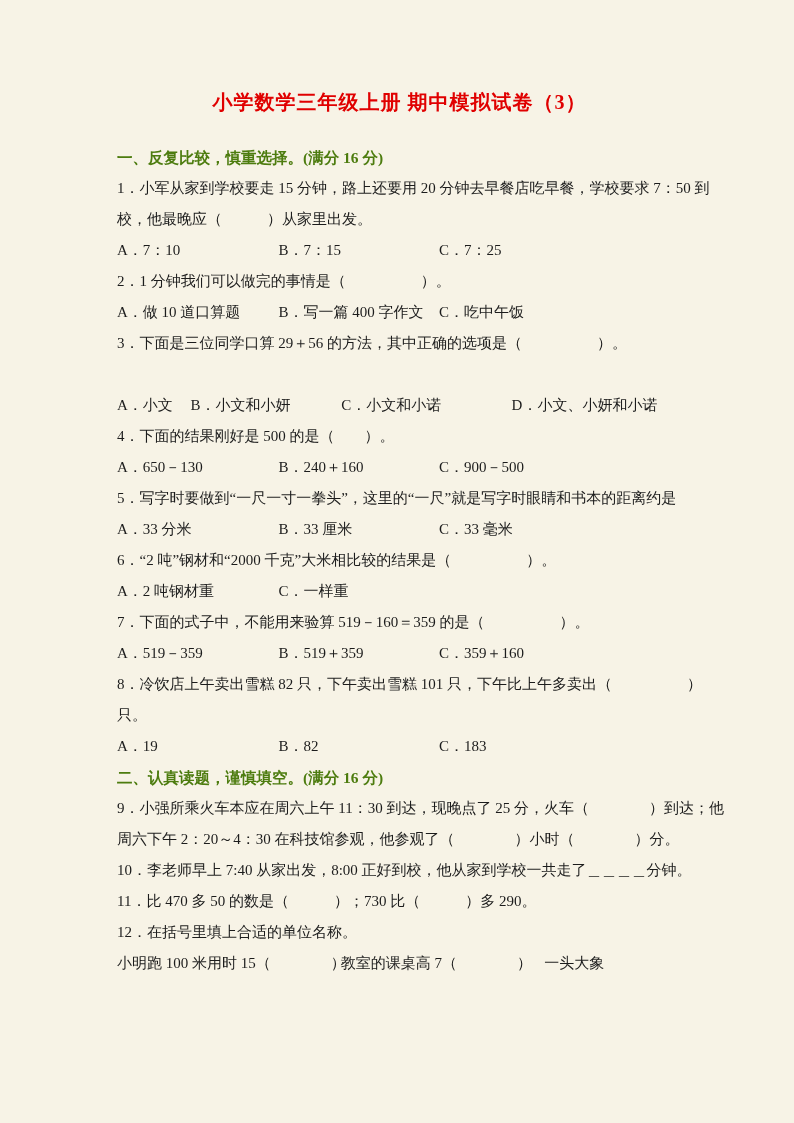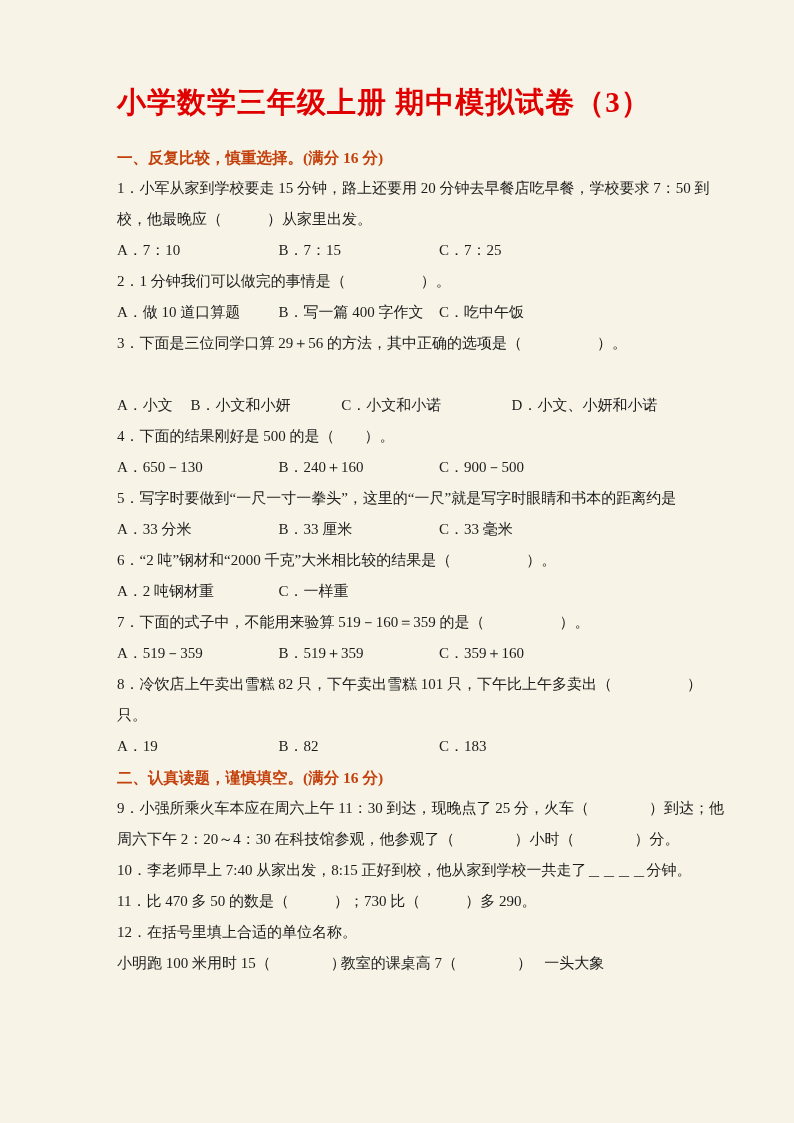--- a/index.html
+++ b/index.html
@@ -11,34 +11,34 @@
   .page {
     position: relative;
     width: 794px;
     height: 1123px;
     margin: 0 auto;
     background: #f7f3e6;
     padding: 86px 112px 0 117px;
     overflow: hidden;
   }
   .doc-title {
-    font-size: 29px;
+    font-size: 20px;
     line-height: 32px;
     font-weight: bold;
-    text-align: left;
+    text-align: center;
     color: #e00000;
     margin-bottom: 24px;
     letter-spacing: 1px;
     white-space: nowrap;
   }
   .section-heading {
     font-size: 15.5px;
     line-height: 31px;
     font-weight: bold;
-    color: #c2410c;
+    color: #4d7c0f;
   }
   .line {
     font-size: 15px;
     line-height: 31px;
     white-space: nowrap;
   }
   .optrow { display: flex; font-size: 15px; line-height: 31px; }
   .optrow .o1 { width: 28.6%; }
   .optrow .o2 { width: 28.4%; }
   .optrow .o3 { flex: 1; }
@@ -119,21 +119,21 @@
     <span class="opt o1">A．19</span>
     <span class="opt o2">B．82</span>
     <span class="opt o3">C．183</span>
   </div>
 
   <div class="section-heading">二、认真读题，谨慎填空。(满分 16 分)</div>
 
   <div class="line">9．小强所乘火车本应在周六上午 11：30 到达，现晚点了 25 分，火车（　　　　）到达；他</div>
   <div class="line">周六下午 2：20～4：30 在科技馆参观，他参观了（　　　　）小时（　　　　）分。</div>
 
-  <div class="line">10．李老师早上 7:40 从家出发，8:15 正好到校，他从家到学校一共走了＿＿＿＿分钟。</div>
+  <div class="line">10．李老师早上 7:40 从家出发，8:00 正好到校，他从家到学校一共走了＿＿＿＿分钟。</div>
 
   <div class="line">11．比 470 多 50 的数是（　　　）；730 比（　　　）多 290。</div>
 
   <div class="line">12．在括号里填上合适的单位名称。</div>
   <div class="unitrow">
     <span class="unit u1">小明跑 100 米用时 15（　　　　）</span>
     <span class="unit u2">教室的课桌高 7（　　　　）</span>
     <span class="unit u3">一头大象</span>
   </div>
 

